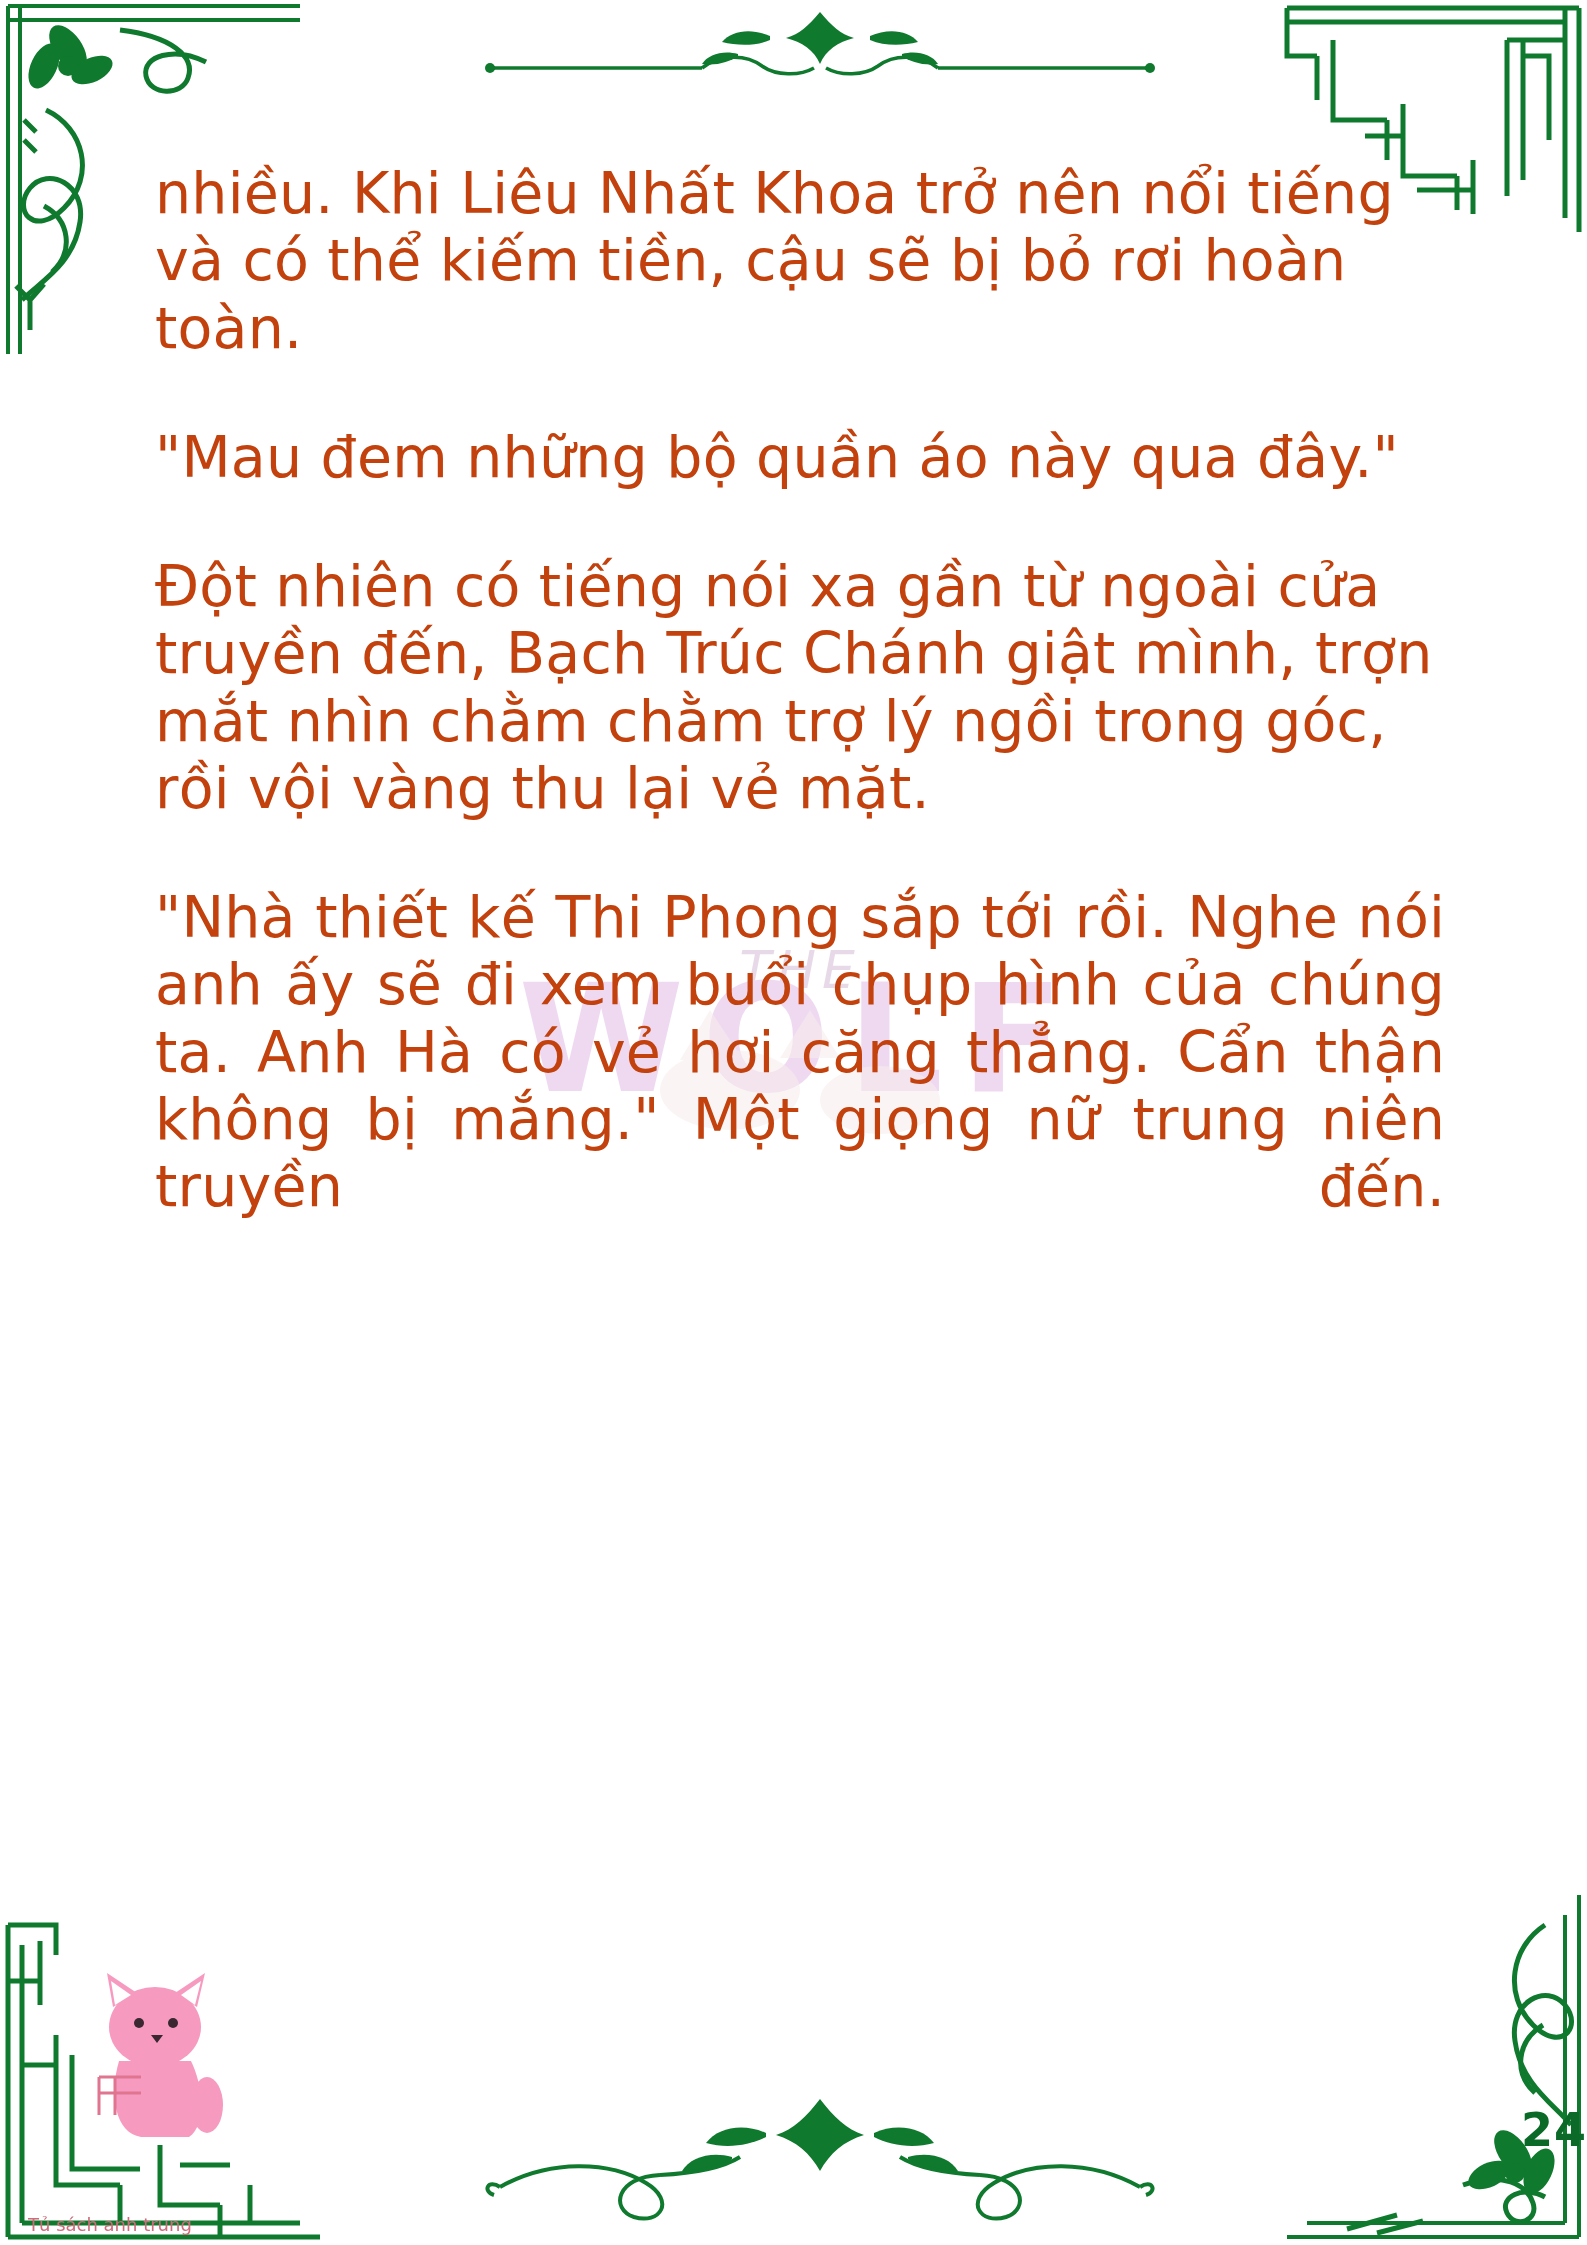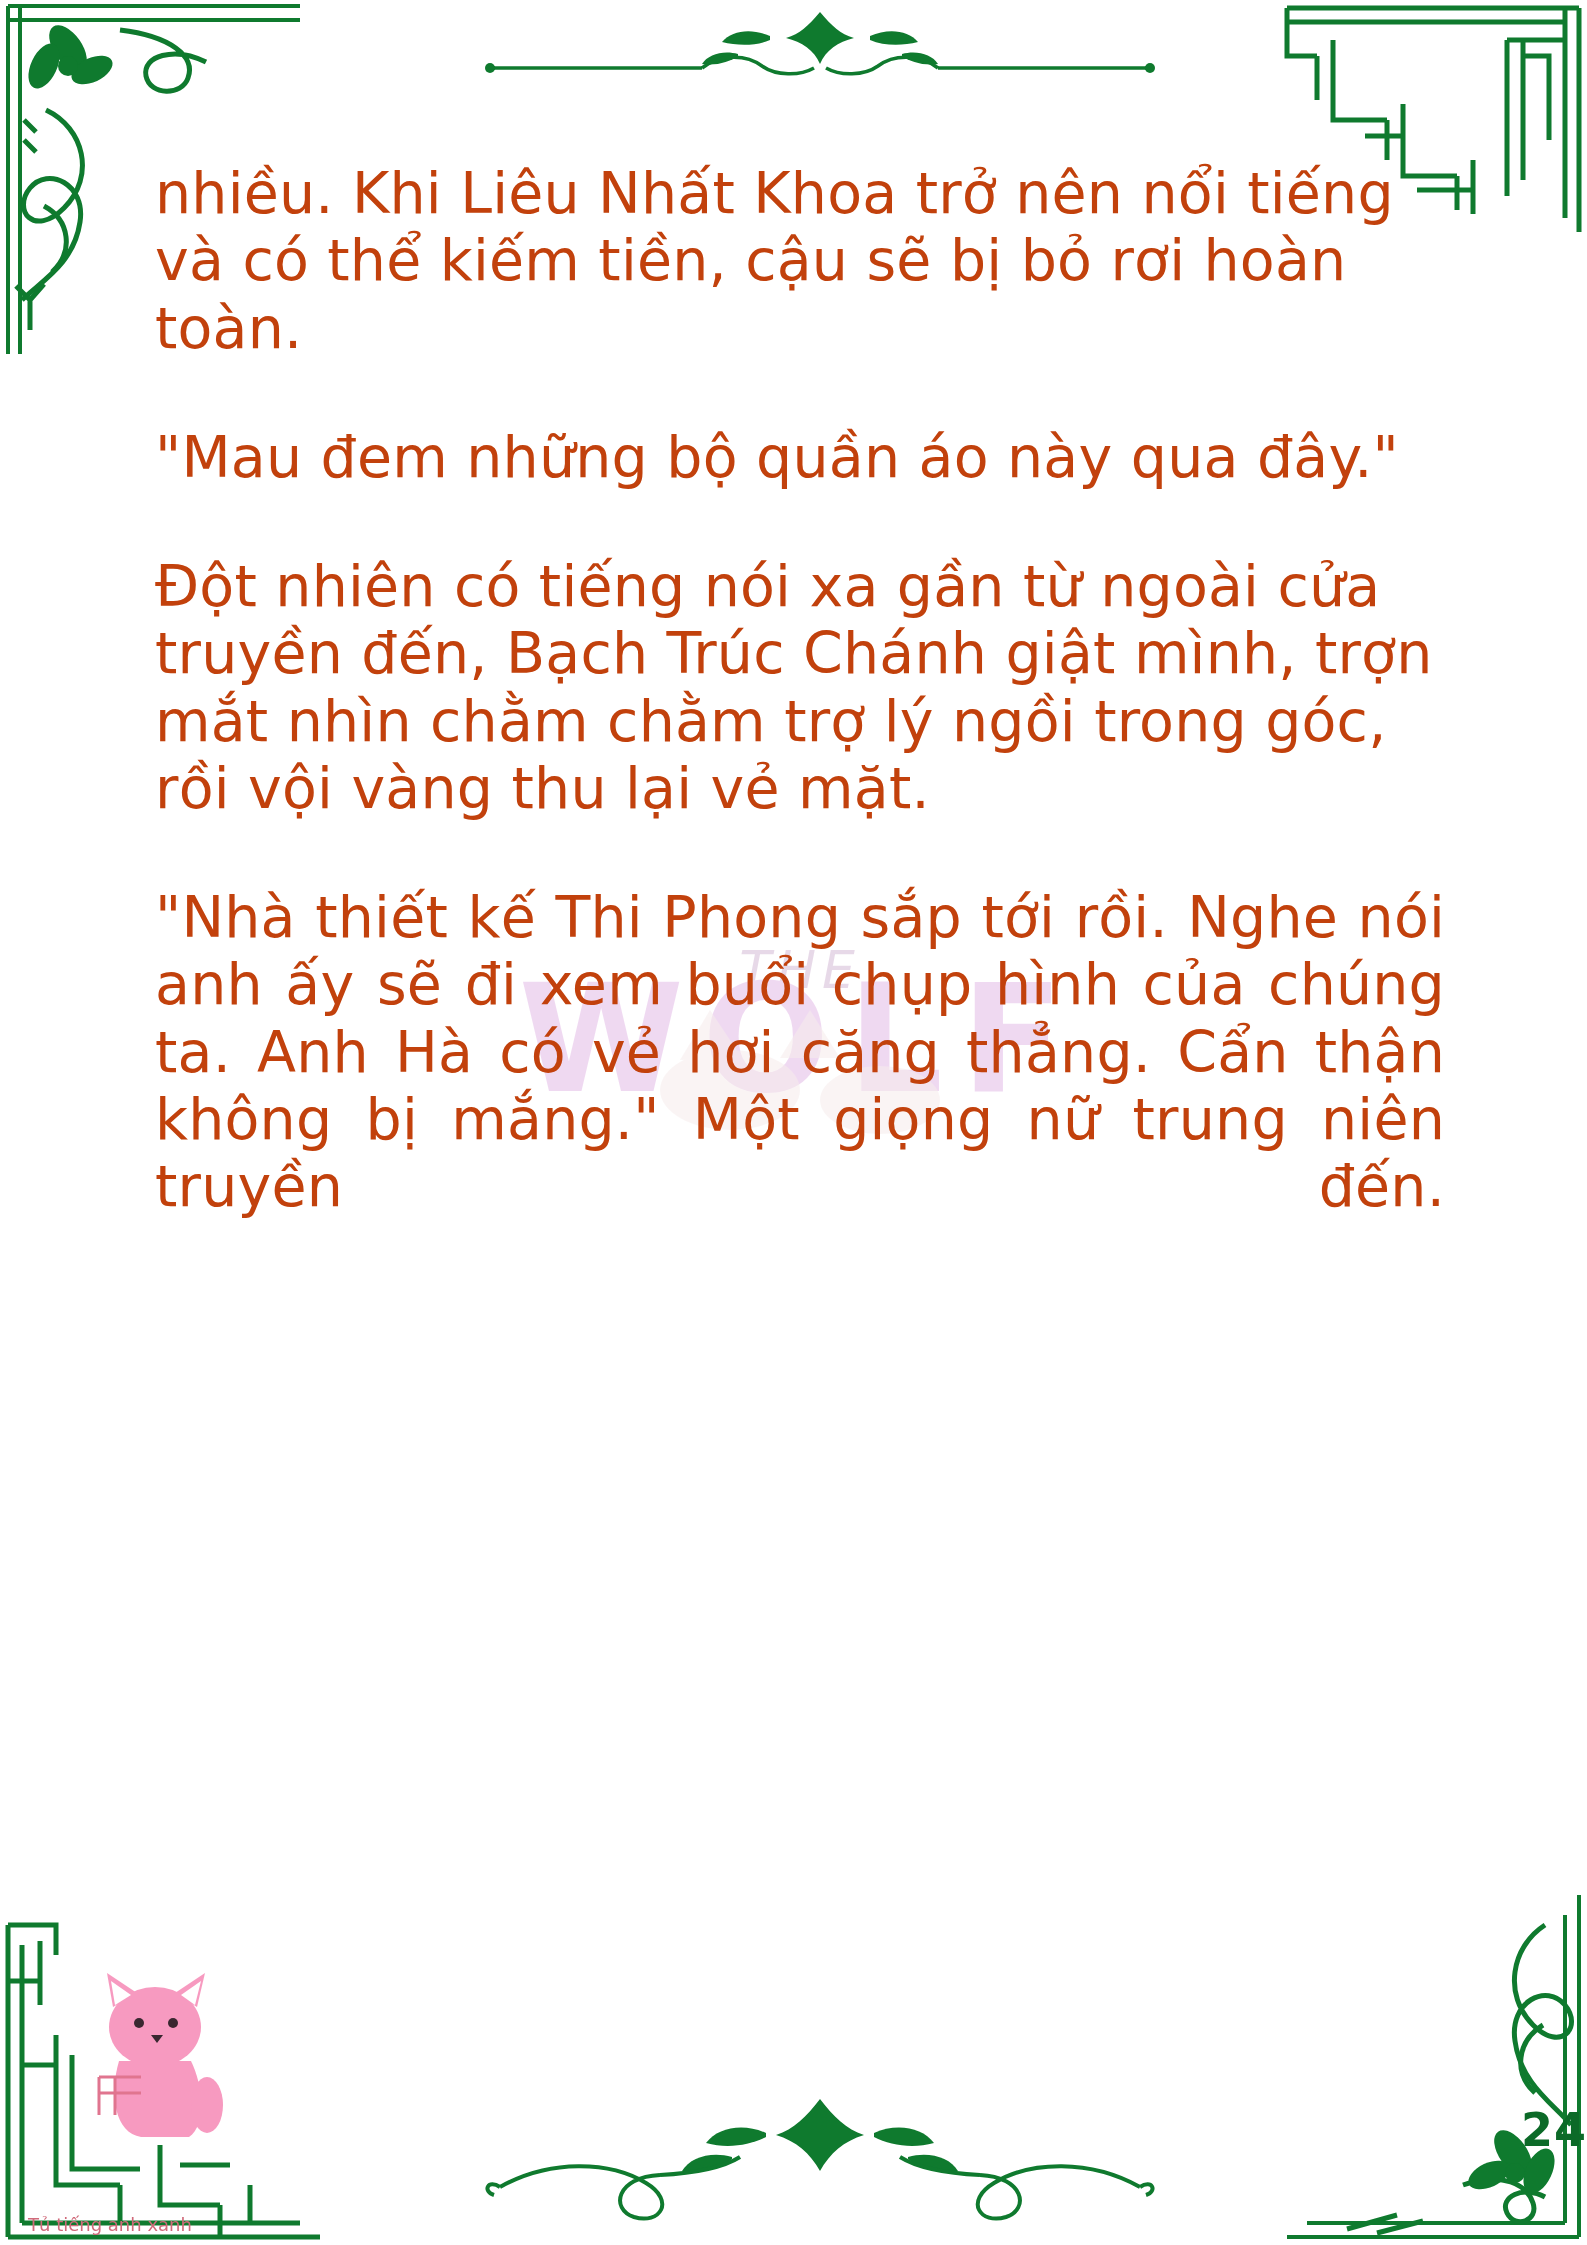--- a/index.html
+++ b/index.html
@@ -251,21 +251,21 @@
         <circle cx="54" cy="58" r="5"></circle>
         <circle cx="88" cy="58" r="5"></circle>
         <path d="M66 70 L78 70 L72 78 Z"></path>
       </g>
       <g stroke="#e0758f" stroke-width="3" fill="none">
         <path d="M14 112 L56 112 M14 128 L56 128"></path>
         <path d="M14 112 L14 150 M30 112 L30 150"></path>
       </g>
     </svg>
   </div>
-  <div class="site-tag">Tủ tiếng anh xanh</div>
+  <div class="site-tag">Tủ sách anh trung</div>
 
   <div class="ornament divider-bottom">
     <svg width="700" height="130" viewBox="0 0 700 130" fill="none">
       <g fill="#0f7a2e">
         <path d="M350 4 C336 22, 324 34, 306 40 C326 46, 340 58, 350 76 C360 58, 374 46, 394 40 C376 34, 364 22, 350 4 Z"></path>
         <path d="M296 38 C274 28, 248 32, 236 48 C258 54, 280 50, 296 42 Z"></path>
         <path d="M404 38 C426 28, 452 32, 464 48 C442 54, 420 50, 404 42 Z"></path>
         <path d="M262 62 C242 56, 220 62, 212 76 C232 80, 252 72, 262 64 Z"></path>
         <path d="M438 62 C458 56, 480 62, 488 76 C468 80, 448 72, 438 64 Z"></path>
       </g>

